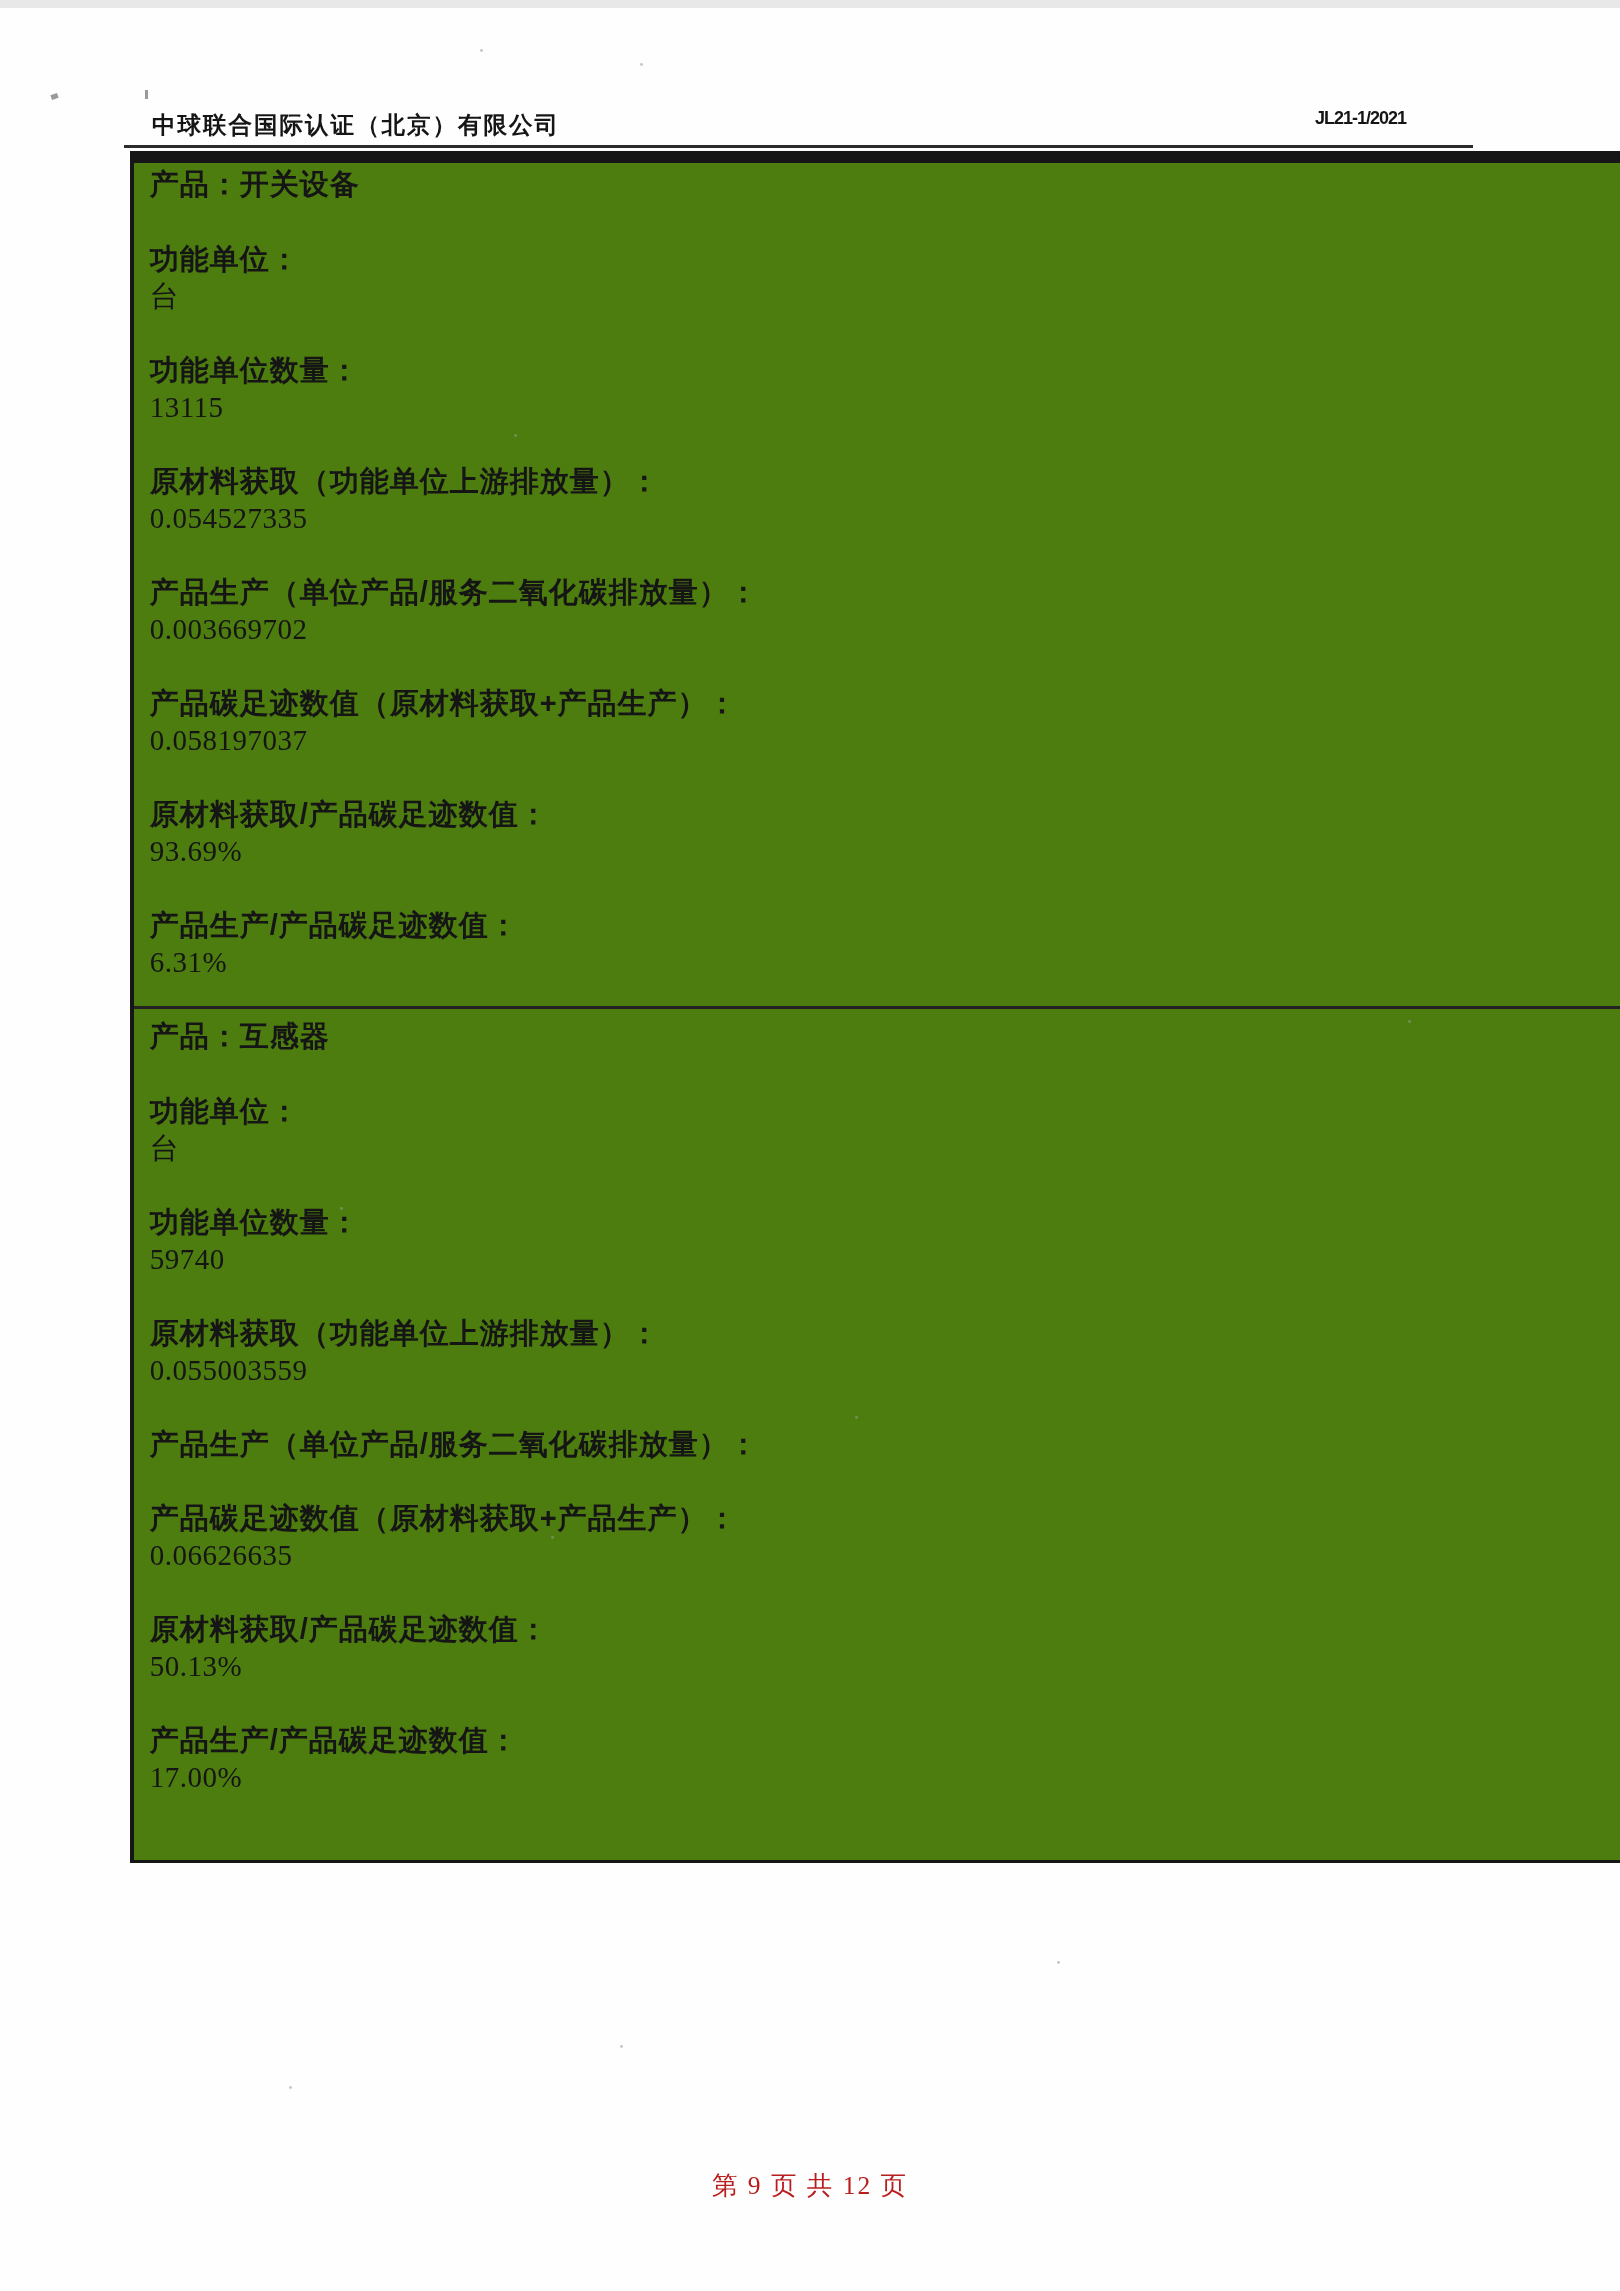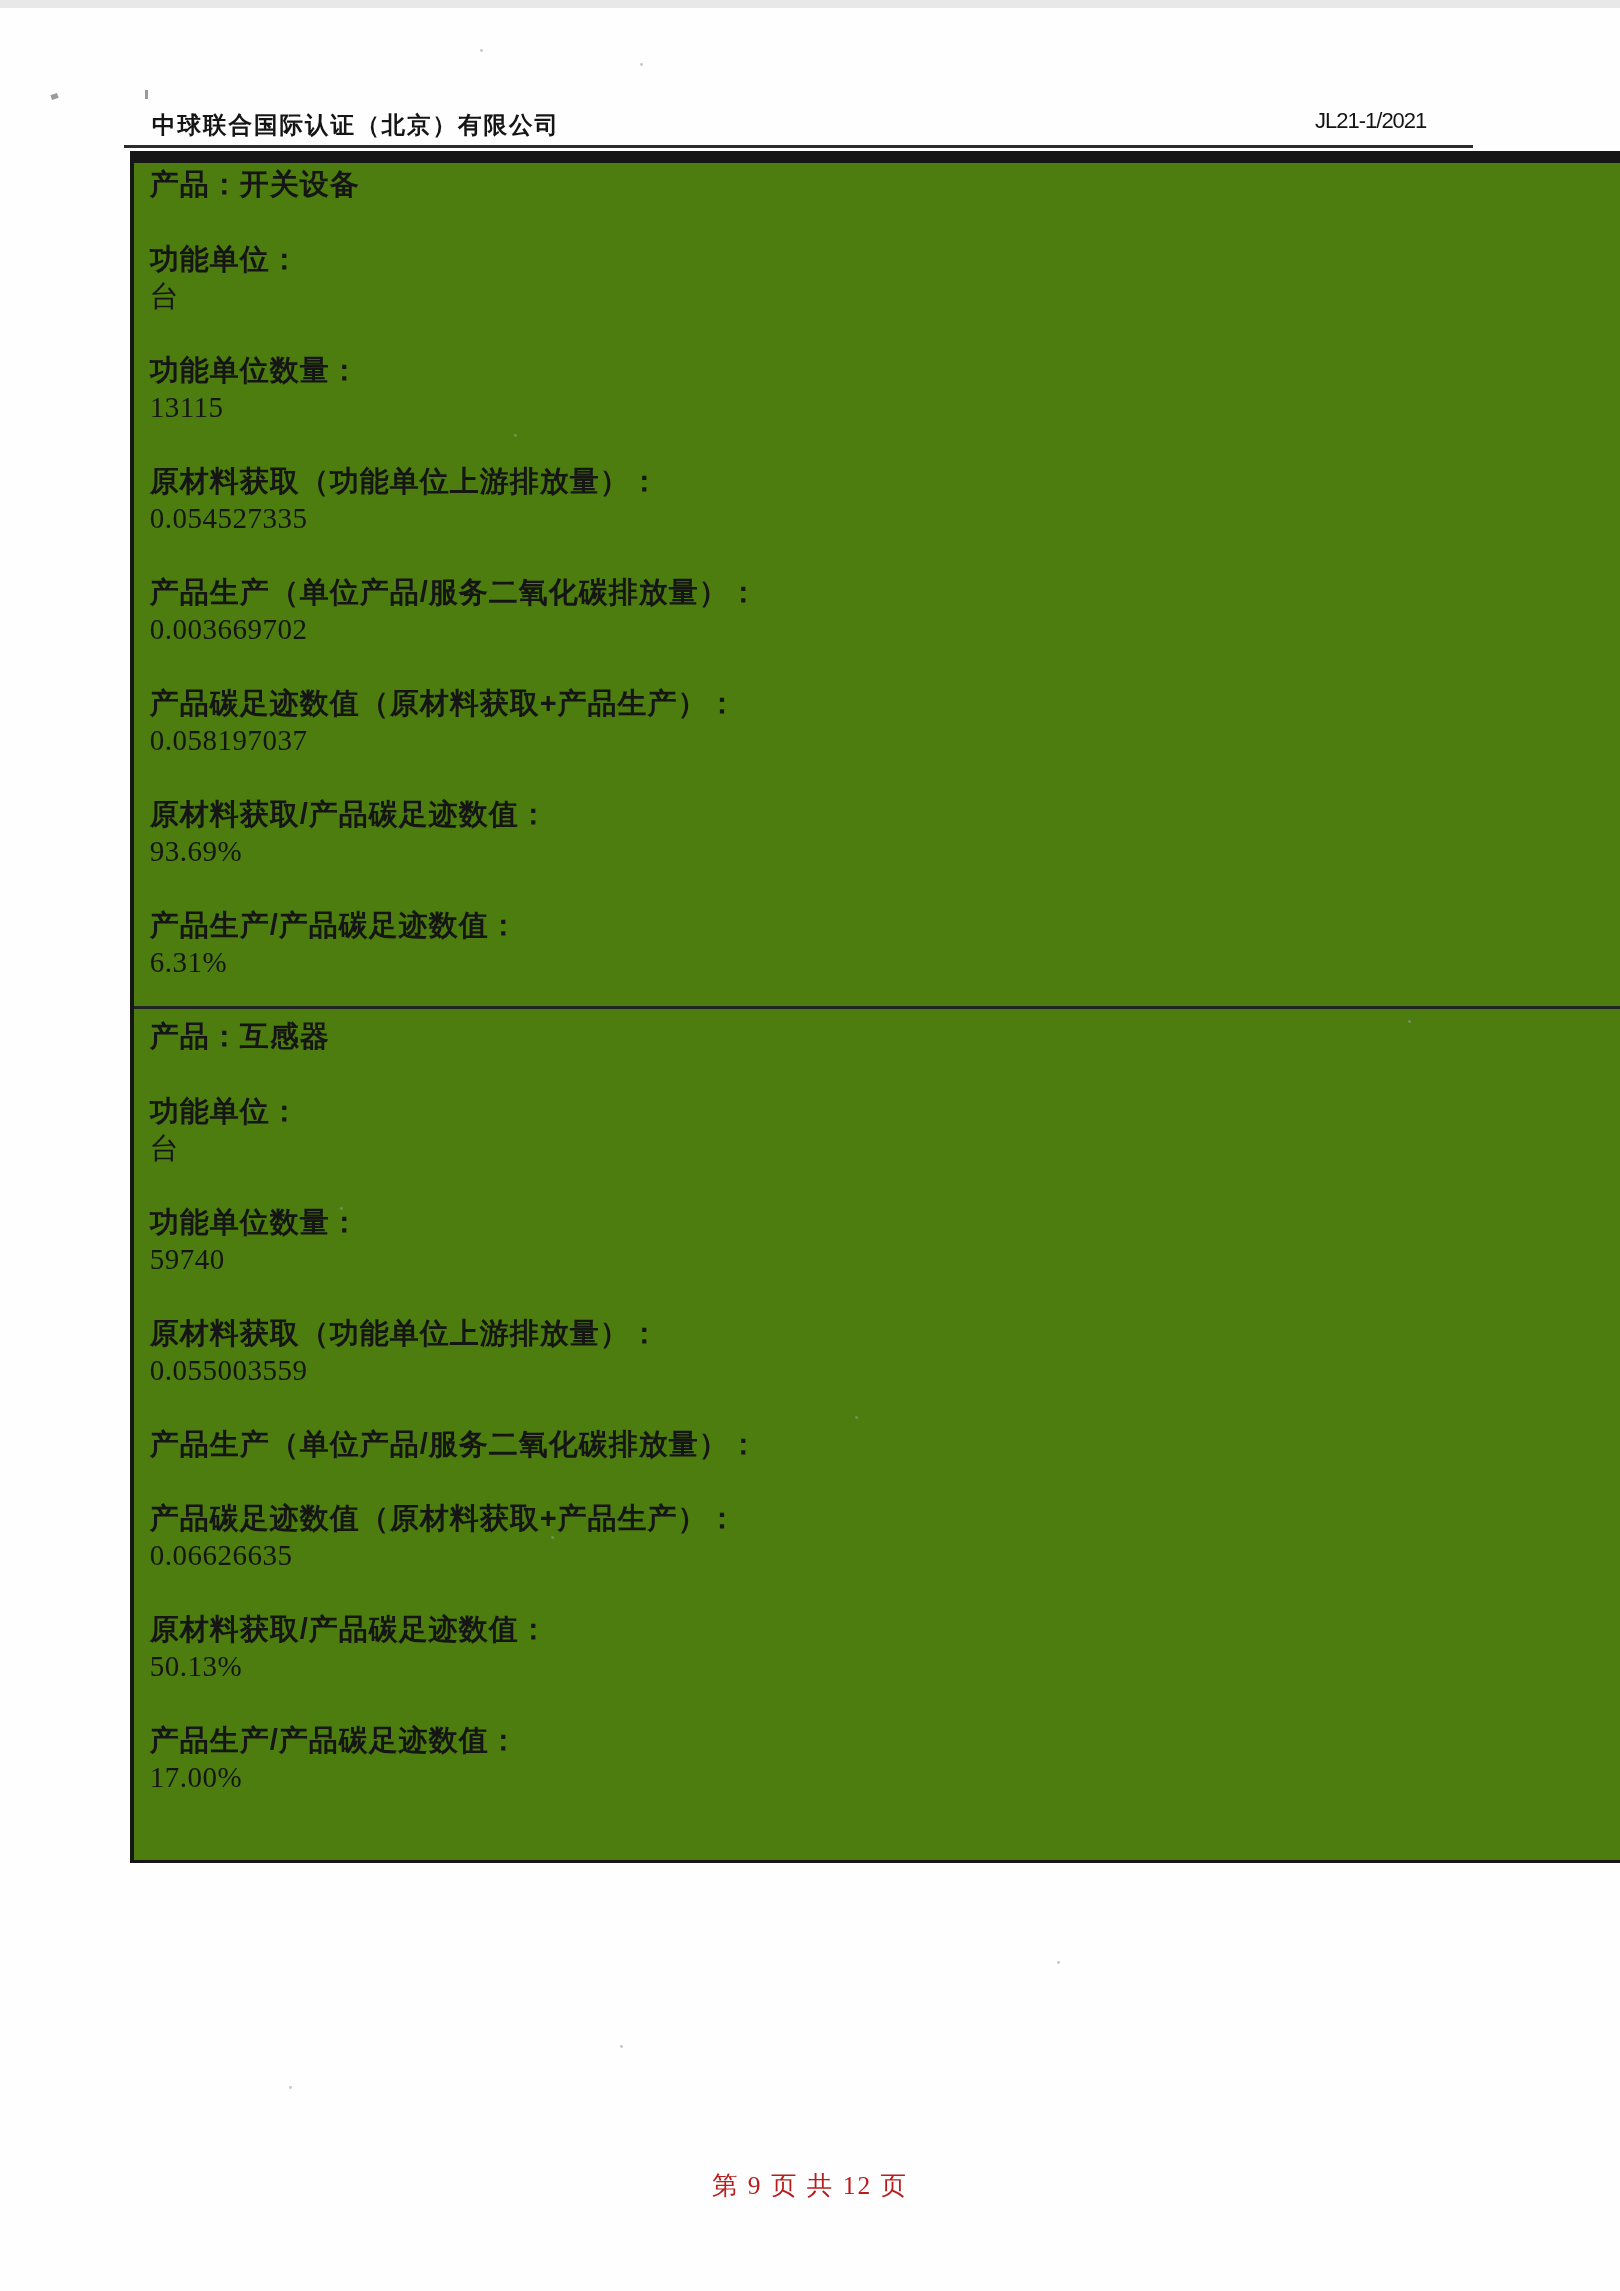--- a/index.html
+++ b/index.html
@@ -25,22 +25,22 @@
     top: 101px;
     font-size: 23.5px;
     font-weight: 600;
     letter-spacing: 2px;
     white-space: nowrap;
   }
   .doc-ref {
     position: absolute;
     left: 1315px;
     top: 100px;
-    font-size: 22px;
-    font-weight: 400;
+    font-size: 18px;
+    font-weight: 700;
     letter-spacing: -1px;
     white-space: nowrap;
   }
   .header-rule {
     position: absolute;
     left: 124px;
     top: 137px;
     width: 1349px;
     height: 2.9px;
     background: #2b2b2b;

